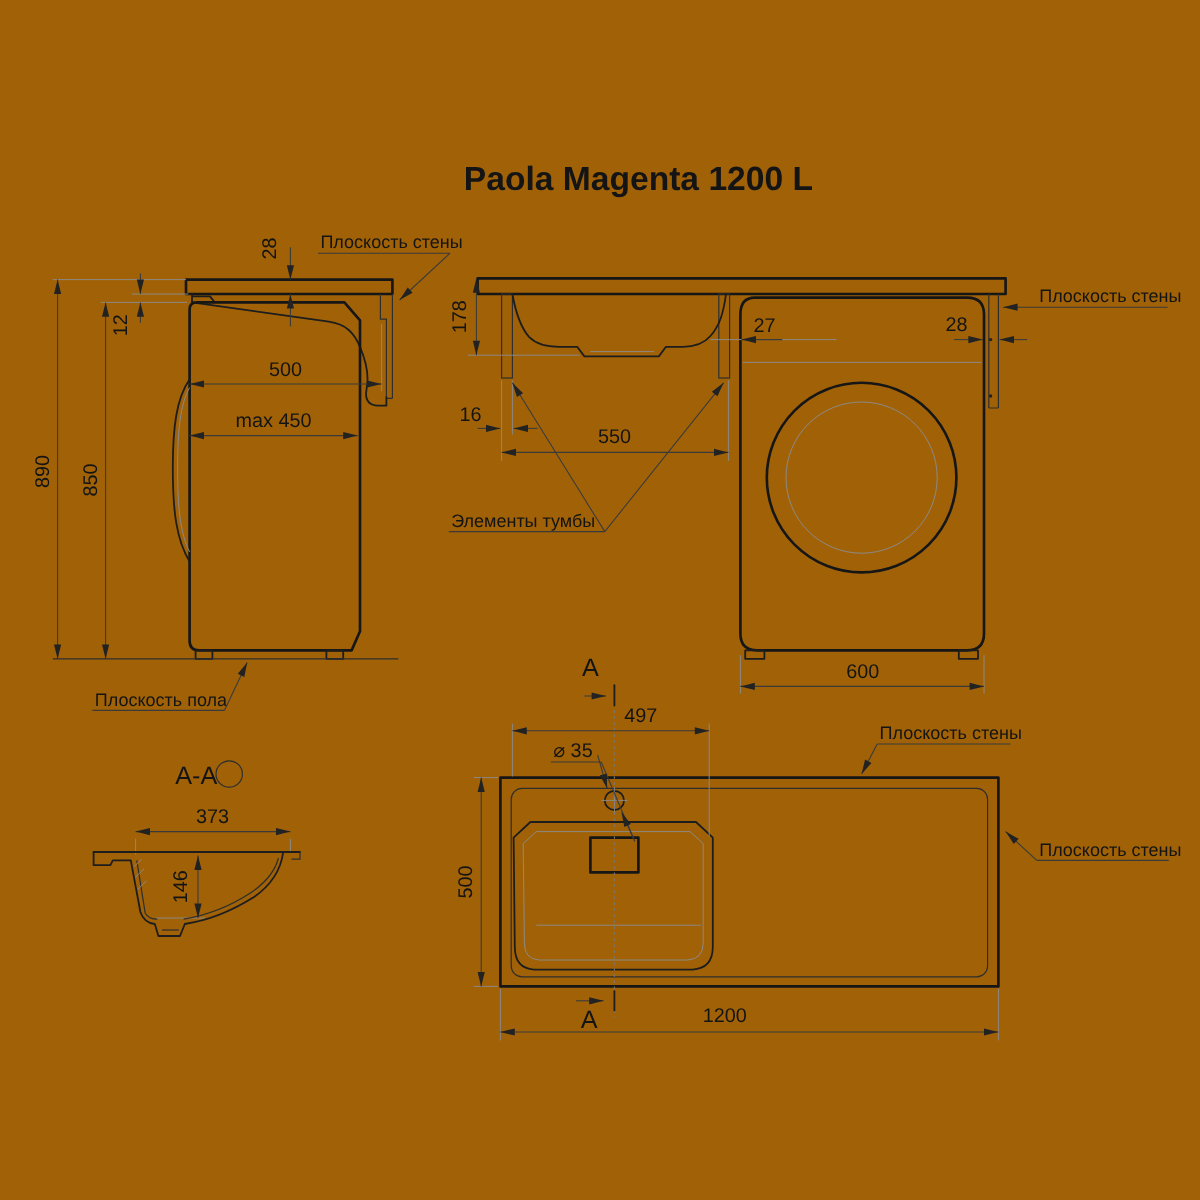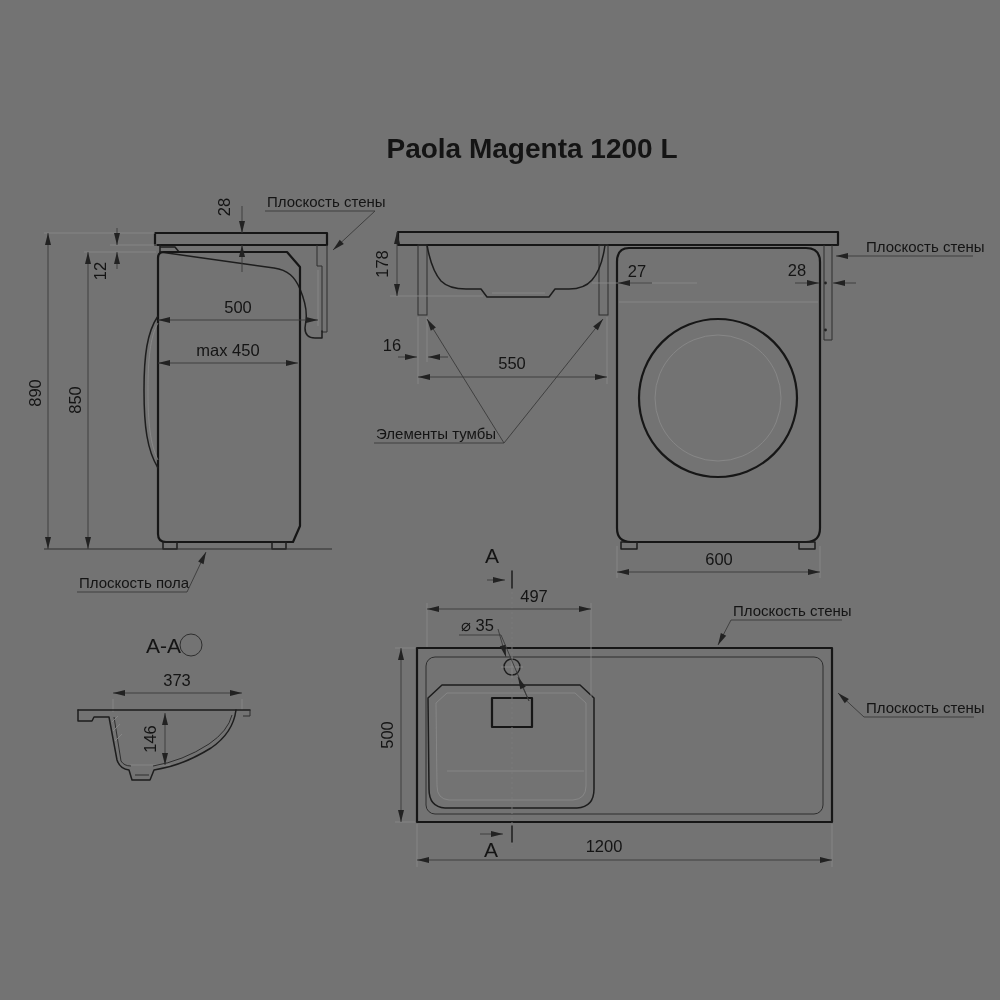--- a/index.html
+++ b/index.html
@@ -1,16 +1,16 @@
 <!DOCTYPE html>
 <html><head>
 <meta charset="utf-8">
 <style>
   html,body{margin:0;padding:0;background:#fff;}
-  .sheet{position:relative;width:1000px;height:1000px;background:#737373;overflow:hidden;
+  .sheet{position:relative;width:1000px;height:1000px;background:#a16207;overflow:hidden;
          font-family:"Liberation Sans","DejaVu Sans",sans-serif;}
   svg{position:absolute;left:0;top:0;}
   
   .t2 {stroke:#161616;stroke-width:2.2;fill:none;stroke-linejoin:round;stroke-linecap:round;}
   .t15{stroke:#1d1d1d;stroke-width:1.5;fill:none;stroke-linejoin:round;stroke-linecap:round;}
   .t1 {stroke:#2e2e2e;stroke-width:1;fill:none;}
   .dim{stroke:#3a3a3a;stroke-width:0.9;fill:none;}
   .xt {stroke:#8b8b8b;stroke-width:0.8;fill:none;}
   .cl {stroke:#7a7a7a;stroke-width:0.9;fill:none;stroke-dasharray:2 3;}
   text{font-family:"Liberation Sans","DejaVu Sans",sans-serif;fill:#141414;}

